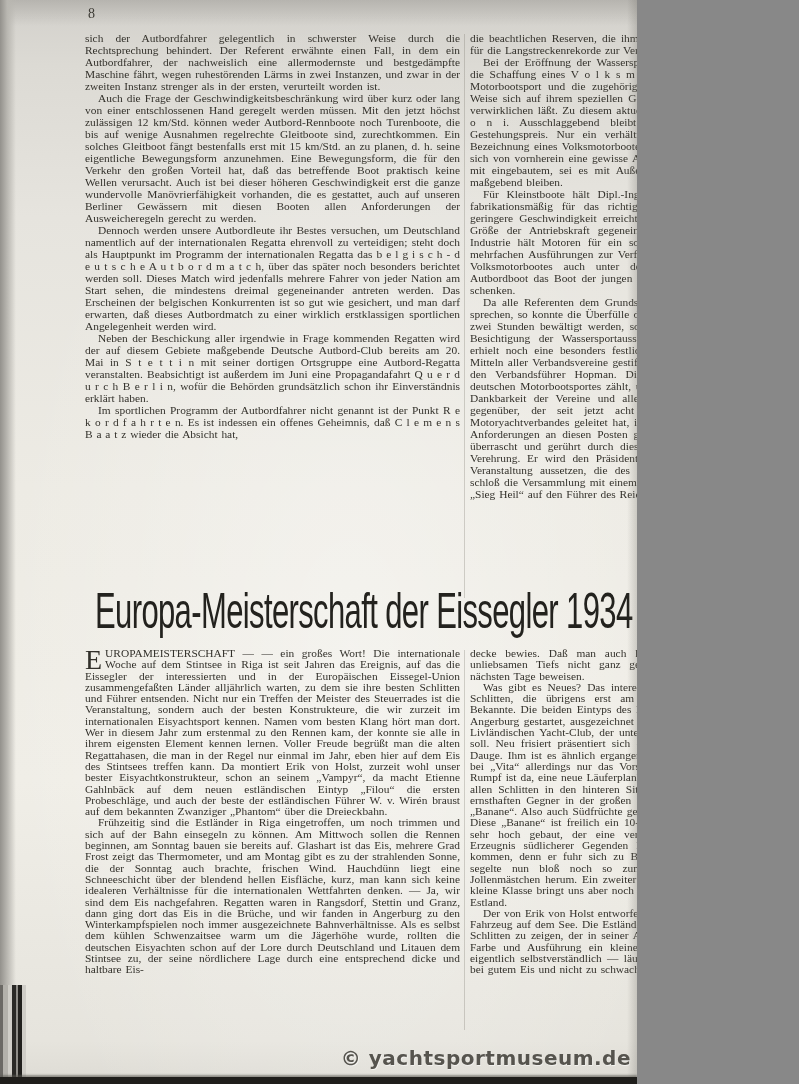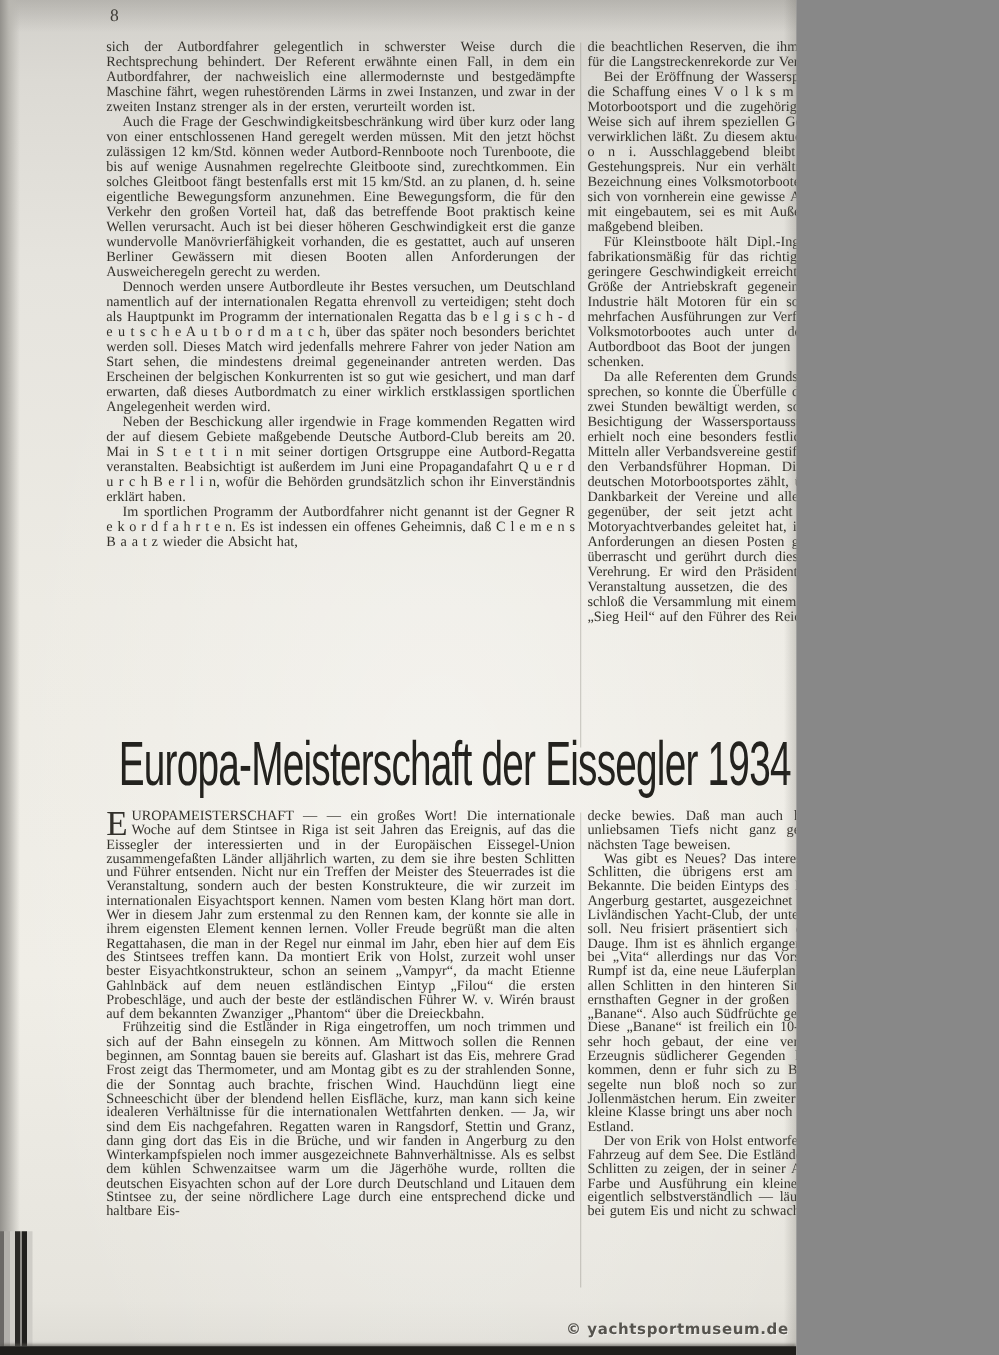--- a/index.html
+++ b/index.html
@@ -70,42 +70,42 @@
     background:linear-gradient(180deg,rgba(118,116,110,.30),rgba(118,116,110,0));pointer-events:none;}
   .edge-right{position:absolute;right:0;top:0;bottom:0;width:10px;
     background:linear-gradient(270deg,rgba(100,98,92,.25),rgba(100,98,92,0));pointer-events:none;}
   .edge-stripes{position:absolute;left:0;bottom:7px;width:26px;height:92px;
     background:linear-gradient(90deg,#6b6965 0px,#6b6965 3px,#b3b1ab 3px,#b3b1ab 8px,#d0cec8 8px,#d0cec8 12px,#2a2926 12px,#2a2926 16px,#8f8d88 16px,#8f8d88 18px,#21201d 18px,#21201d 22px,#cfcdc7 22px,#cfcdc7 26px);}
   .bottom-bar{position:absolute;left:0;right:0;bottom:0;height:7px;background:#1f1e1b;
     box-shadow:0 -2px 2px rgba(90,88,82,.6);}
   .watermark{
     position:absolute;right:6px;bottom:14px;
     font-family:"DejaVu Sans", sans-serif;
-    font-weight:700;font-size:12px;letter-spacing:.5px;
+    font-weight:700;font-size:20px;letter-spacing:.5px;
     color:var(--watermark,#56544e);
     text-shadow:.6px .6px 0 rgba(255,255,255,.55);
   }
 </style>
 </head>
 <body>
 
 <div class="page">
 
   <div class="inner">
 
     <span class="pnum">8</span>
     <span class="issue">Nr. 12/1934</span>
 
     <section class="art art1">
       <div class="col">
         <p class="noind">sich der Autbordfahrer gelegentlich in schwerster Weise durch die Rechtsprechung behindert. Der Referent erwähnte einen Fall, in dem ein Autbordfahrer, der nachweislich eine allermodernste und bestgedämpfte Maschine fährt, wegen ruhestörenden Lärms in zwei Instanzen, und zwar in der zweiten Instanz strenger als in der ersten, verurteilt worden ist.</p>
         <p>Auch die Frage der Geschwindigkeitsbeschränkung wird über kurz oder lang von einer entschlossenen Hand geregelt werden müssen. Mit den jetzt höchst zulässigen 12 km/Std. können weder Autbord-Rennboote noch Turenboote, die bis auf wenige Ausnahmen regelrechte Gleitboote sind, zurechtkommen. Ein solches Gleitboot fängt bestenfalls erst mit 15 km/Std. an zu planen, d. h. seine eigentliche Bewegungsform anzunehmen. Eine Bewegungsform, die für den Verkehr den großen Vorteil hat, daß das betreffende Boot praktisch keine Wellen verursacht. Auch ist bei dieser höheren Geschwindigkeit erst die ganze wundervolle Manövrierfähigkeit vorhanden, die es gestattet, auch auf unseren Berliner Gewässern mit diesen Booten allen Anforderungen der Ausweicheregeln gerecht zu werden.</p>
         <p>Dennoch werden unsere Autbordleute ihr Bestes versuchen, um Deutschland namentlich auf der internationalen Regatta ehrenvoll zu verteidigen; steht doch als Hauptpunkt im Programm der internationalen Regatta das b e l g i s c h - d e u t s c h e  A u t b o r d m a t c h, über das später noch besonders berichtet werden soll. Dieses Match wird jedenfalls mehrere Fahrer von jeder Nation am Start sehen, die mindestens dreimal gegeneinander antreten werden. Das Erscheinen der belgischen Konkurrenten ist so gut wie gesichert, und man darf erwarten, daß dieses Autbordmatch zu einer wirklich erstklassigen sportlichen Angelegenheit werden wird.</p>
         <p>Neben der Beschickung aller irgendwie in Frage kommenden Regatten wird der auf diesem Gebiete maßgebende Deutsche Autbord-Club bereits am 20. Mai in S t e t t i n mit seiner dortigen Ortsgruppe eine Autbord-Regatta veranstalten. Beabsichtigt ist außerdem im Juni eine Propagandafahrt Q u e r  d u r c h  B e r l i n, wofür die Behörden grundsätzlich schon ihr Einverständnis erklärt haben.</p>
-        <p>Im sportlichen Programm der Autbordfahrer nicht genannt ist der Gegner R e k o r d f a h r t e n. Es ist indessen ein offenes Geheimnis, daß C l e m e n s  B a a t z wieder die Absicht hat,</p>
+        <p>Im sportlichen Programm der Autbordfahrer nicht genannt ist der Punkt R e k o r d f a h r t e n. Es ist indessen ein offenes Geheimnis, daß C l e m e n s  B a a t z wieder die Absicht hat,</p>
       </div>
       <div class="col">
         <p class="noind">die beachtlichen Reserven, die ihm noch für Leistungssteigerungen u. a. auch für die Langstreckenrekorde zur Verfügung stehen, nicht ungenutzt zu lassen.</p>
         <p>Bei der Eröffnung der Wassersport-Ausstellung hatte der Reichssportführer die Schaffung eines V o l k s m o t o r b o o t e s proklamiert. Für den Motorbootsport und die zugehörige Industrie entsteht die Frage, in welcher Weise sich auf ihrem speziellen Gebiete der Gedanke eines Volksmotorbootes verwirklichen läßt. Zu diesem aktuellen Thema sprach Dipl.-Ing. Karl M a r c o n i. Ausschlaggebend bleibt unter den heutigen Verhältnissen der Gestehungspreis. Nur ein verhältnismäßig billiges Fahrzeug wird auf die Bezeichnung eines Volksmotorbootes Anspruch erheben dürfen. Dadurch ergibt sich von vornherein eine gewisse Abgrenzung. Der Typ des Autobootes, sei es mit eingebautem, sei es mit Außenbordmotor, wird für das Volksmotorboot maßgebend bleiben.</p>
         <p>Für Kleinstboote hält Dipl.-Ing. Marconi außerdem die Knickspantform fabrikationsmäßig für das richtigste. Je nachdem, ob eine größere oder geringere Geschwindigkeit erreicht werden soll, werden Bequemlichkeit und Größe der Antriebskraft gegeneinander abzuwägen zu sein. Die deutsche Industrie hält Motoren für ein solches Volksmotorboot bereits preiswert in mehrfachen Ausführungen zur Verfügung, und man müsse dem Gedanken des Volksmotorbootes auch unter dem Gesichtspunkt, daß es gleich dem Autbordboot das Boot der jungen Generation werden würde, Aufmerksamkeit schenken.</p>
         <p>Da alle Referenten dem Grundsatz gefolgt waren, kurz und inhaltreich zu sprechen, so konnte die Überfülle des Programms der Tagung doch in knappen zwei Stunden bewältigt werden, so daß noch Zeit für eine gemeinschaftliche Besichtigung der Wassersportausstellung blieb. Der Motoryachtverbandstag erhielt noch eine besonders festliche Note durch die Überreichung des aus Mitteln aller Verbandsvereine gestifteten P r ä s i d e n t e n - P r e i s e s an den Verbandsführer Hopman. Direktor Bauer, der zu den Senioren des deutschen Motorbootsportes zählt, überreichte diesen Preis als ein Zeichen der Dankbarkeit der Vereine und aller deutschen Motorbootfahrer dem Manne gegenüber, der seit jetzt acht Jahren die Geschicke des Deutschen Motoryachtverbandes geleitet hat, in einem Zeitraum, der gewiß keine kleinen Anforderungen an diesen Posten gestellt hat. Admiral Hopman war sichtlich überrascht und gerührt durch dieses für ihn unerwartete Zeichen dankbarer Verehrung. Er wird den Präsidenten-Preis wunschgemäß für eine sportliche Veranstaltung aussetzen, die des außerordentlichen Anlasses würdig ist. Er schloß die Versammlung mit einem „Hoch“ auf den Motorbootsport und einem „Sieg Heil“ auf den Führer des Reiches.</p>
       </div>
     </section>
 
     <div class="headblock">

